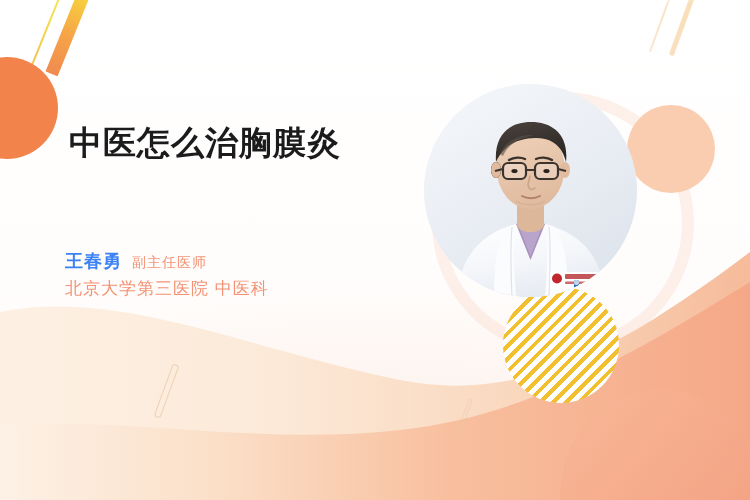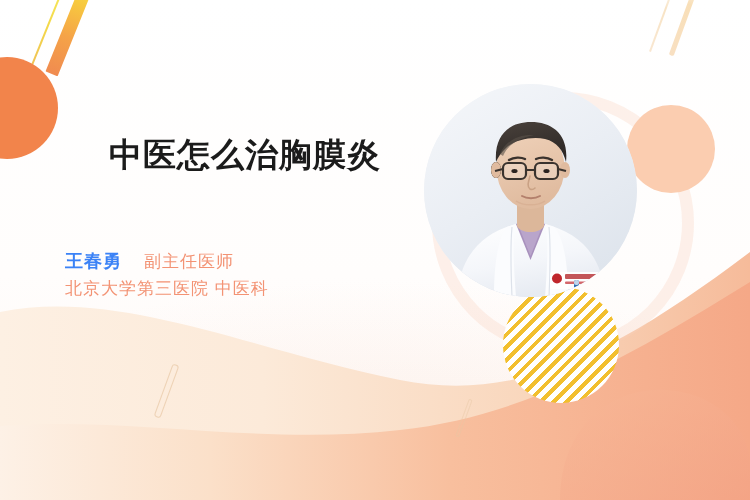--- a/index.html
+++ b/index.html
@@ -158,51 +158,50 @@
   }
 
   
   .text-block {
     position: absolute;
     left: 65px;
     top: 118px;
     width: 360px;
   }
   .title {
-    margin: 16px;
+    margin: 4px;
     font-size: 33px;
     line-height: 1.25;
     font-weight: 700;
     letter-spacing: 1px;
     color: #1b1b1b;
     white-space: nowrap;
-    text-align: center;
   }
   .credentials {
     position: absolute;
     left: 65px;
     top: 248px;
     width: 360px;
   }
   .cred-line {
     white-space: nowrap;
     line-height: 1.55;
   }
   .doc-name {
     font-size: 18px;
     font-weight: 700;
     color: #3b82f6;
     letter-spacing: 1px;
   }
   .doc-title {
-    font-size: 17px;
+    font-size: 14px;
     font-weight: 400;
     color: #f39374;
     letter-spacing: 1px;
-    margin-left: 22px;
+    margin-left: 10px;
   }
   .doc-affil {
     font-size: 17px;
     font-weight: 400;
     color: #f39374;
     letter-spacing: 1px;
   }
 </style>
 </head>
 <body>

